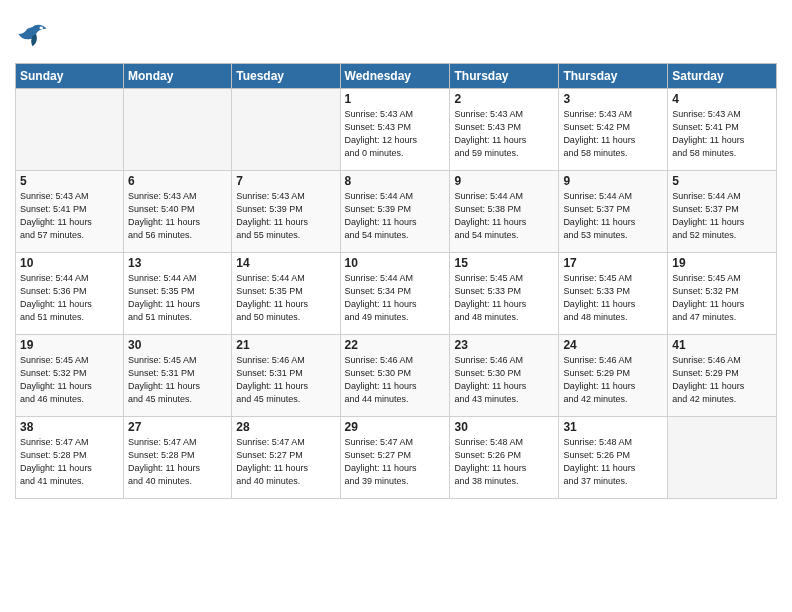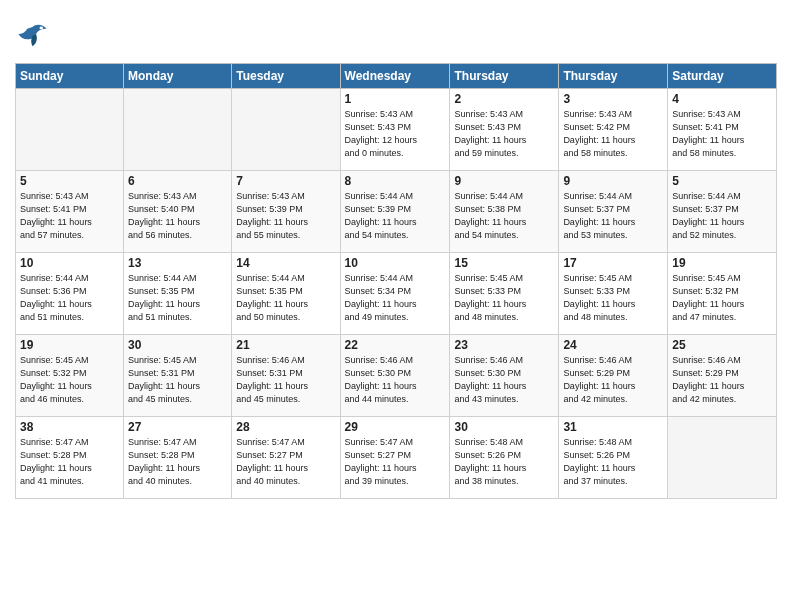--- a/index.html
+++ b/index.html
@@ -293,21 +293,21 @@
 and 43 minutes.</div>
           </td>
           <td>
             <div class="day-num">24</div>
             <div class="day-info" style="white-space: pre-line;">Sunrise: 5:46 AM
 Sunset: 5:29 PM
 Daylight: 11 hours
 and 42 minutes.</div>
           </td>
           <td>
-            <div class="day-num">25</div>
+            <div class="day-num">41</div>
             <div class="day-info" style="white-space: pre-line;">Sunrise: 5:46 AM
 Sunset: 5:29 PM
 Daylight: 11 hours
 and 42 minutes.</div>
           </td>
         </tr>
         <tr>
           <td>
             <div class="day-num">38</div>
             <div class="day-info" style="white-space: pre-line;">Sunrise: 5:47 AM

